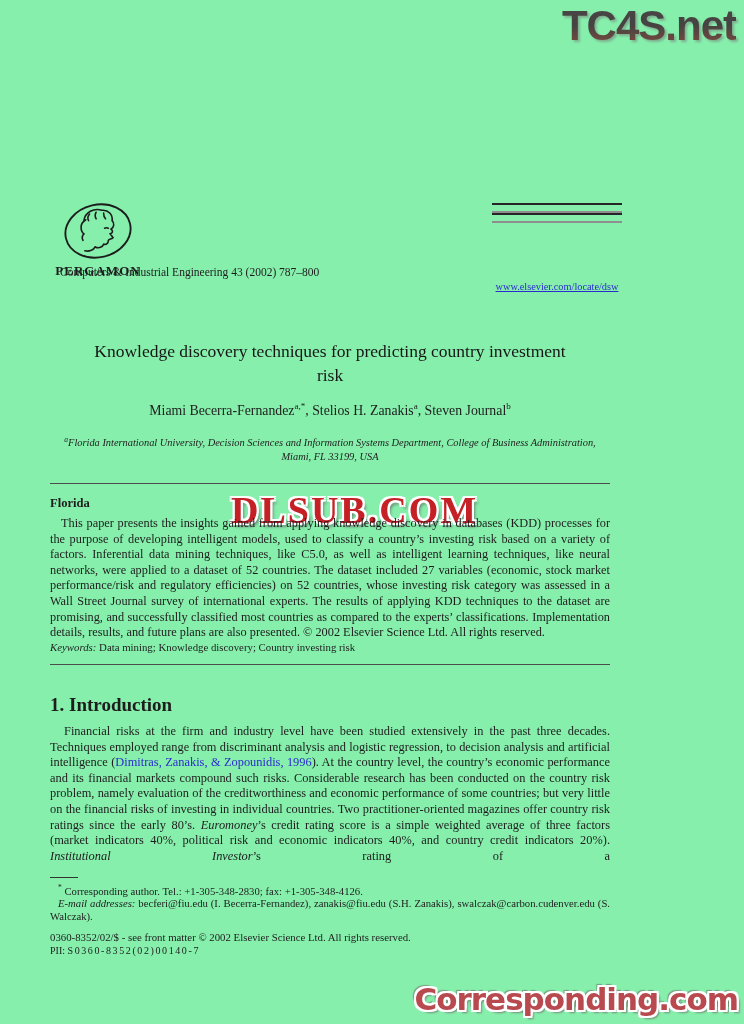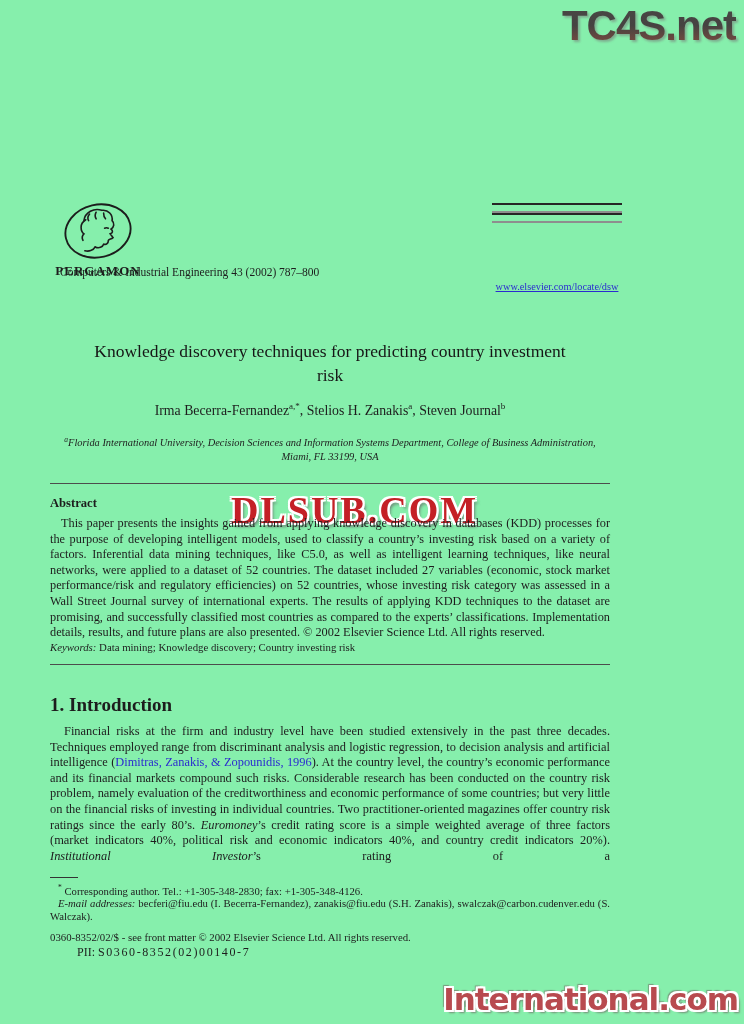--- a/index.html
+++ b/index.html
@@ -80,31 +80,31 @@
   .intro-text a{color:var(--link-blue,#2b2bd0);text-decoration:none;cursor:pointer;}
   .ital{font-style:italic;}
 
   
   .fn-rule{left:50px;top:877px;width:28px;border-top:1.2px solid #333;}
   .fnotes{left:50px;top:882px;width:560px;font-size:10.7px;line-height:12.8px;
     text-align:justify;}
   .fnotes p{margin:0;text-indent:8px;}
   .fnotes sup{font-size:7.5px;}
   .copyright{left:50px;top:931px;width:560px;font-size:10.8px;}
-  .pii{left:50px;top:945px;width:560px;font-size:12px;margin-left:27px;}
+  .pii{left:50px;top:945px;width:560px;font-size:10px;}
   .pii .pii-value{letter-spacing:1.6px;}
 </style>
 </head>
 <body>
 
 <div class="page">
 
   <div class="abs wm-top">TC4S.net</div>
   <div class="abs wm-mid">DLSUB.COM</div>
-  <div class="abs wm-bottom">International.com</div>
+  <div class="abs wm-bottom">Corresponding.com</div>
 
   <div class="abs pergamon-logo">
     <svg width="76" height="62" viewBox="0 0 80 66">
       <ellipse cx="40" cy="33" rx="35" ry="28" fill="none" stroke="#1c1c1c" stroke-width="2" transform="rotate(-13 40 33)"></ellipse>
       <g fill="none" stroke="#1c1c1c" stroke-width="1.7" stroke-linecap="round">
         <path d="M25,22 C26,13 36,8 44,11 C51,10 56,16 55,22 C58,25 57,29 54,31"></path>
         <path d="M54,31 C56,33 56,35 53,36 L56,40 C54,42 52,41 51,43 C51,46 49,48 46,47 C45,50 41,52 37,50"></path>
         <path d="M37,50 C35,54 30,55 26,54"></path>
         <path d="M27,21 q-5,3 -5,8 q0,5 3,7 q-3,3 -1,7"></path>
         <path d="M31,15 q-3,4 -1,7"></path>
@@ -124,29 +124,29 @@
   </div>
   <div class="abs elink">
     <a>www.elsevier.com/locate/dsw</a>
   </div>
 
   <div class="abs title">
     <div>Knowledge discovery techniques for predicting country investment</div>
     <div>risk</div>
   </div>
 
-  <div class="abs authors"><span>Irma Becerra-Fernandez</span><sup>a,*</sup><span>, </span><span>Stelios H. Zanakis</span><sup>a</sup><span>, </span><span>Steven Journal</span><sup>b</sup></div>
+  <div class="abs authors"><span>Miami Becerra-Fernandez</span><sup>a,*</sup><span>, </span><span>Stelios H. Zanakis</span><sup>a</sup><span>, </span><span>Steven Journal</span><sup>b</sup></div>
 
   <div class="abs affils">
     <div><sup>a</sup><span>Florida International University, Decision Sciences and Information Systems Department, College of Business Administration, Miami, FL 33199, USA</span></div>
   </div>
 
   <div class="abs rule rule1"></div>
 
-  <div class="abs abs-head">Abstract</div>
+  <div class="abs abs-head">Florida</div>
   <div class="abs abs-text">This paper presents the insights gained from applying knowledge discovery in databases (KDD) processes for the purpose of developing intelligent models, used to classify a country’s investing risk based on a variety of factors. Inferential data mining techniques, like C5.0, as well as intelligent learning techniques, like neural networks, were applied to a dataset of 52 countries. The dataset included 27 variables (economic, stock market performance/risk and regulatory efficiencies) on 52 countries, whose investing risk category was assessed in a Wall Street Journal survey of international experts. The results of applying KDD techniques to the dataset are promising, and successfully classified most countries as compared to the experts’ classifications. Implementation details, results, and future plans are also presented. © 2002 Elsevier Science Ltd. All rights reserved.</div>
   <div class="abs keywords"><span class="klabel">Keywords:</span><span> Data mining; Knowledge discovery; Country investing risk</span></div>
 
   <div class="abs rule rule2"></div>
 
   <div class="abs intro-head">1. Introduction</div>
   <div class="abs intro-text"><span>Financial risks at the firm and industry level have been studied extensively in the past three decades. Techniques employed range from discriminant analysis and logistic regression, to decision analysis and artificial intelligence (</span><a>Dimitras, Zanakis, &amp; Zopounidis, 1996</a><span>). At the country level, the country’s economic performance and its financial markets compound such risks. Considerable research has been conducted on the country risk problem, namely evaluation of the creditworthiness and economic performance of some countries; but very little on the financial risks of investing in individual countries. Two practitioner-oriented magazines offer country risk ratings since the early 80’s. </span><span class="ital">Euromoney</span><span>’s credit rating score is a simple weighted average of three factors (market indicators 40%, political risk and economic indicators 40%, and country credit indicators 20%). </span><span class="ital">Institutional Investor</span><span>’s rating of a</span></div>
 
   <div class="abs fn-rule"></div>
   <div class="abs fnotes">

